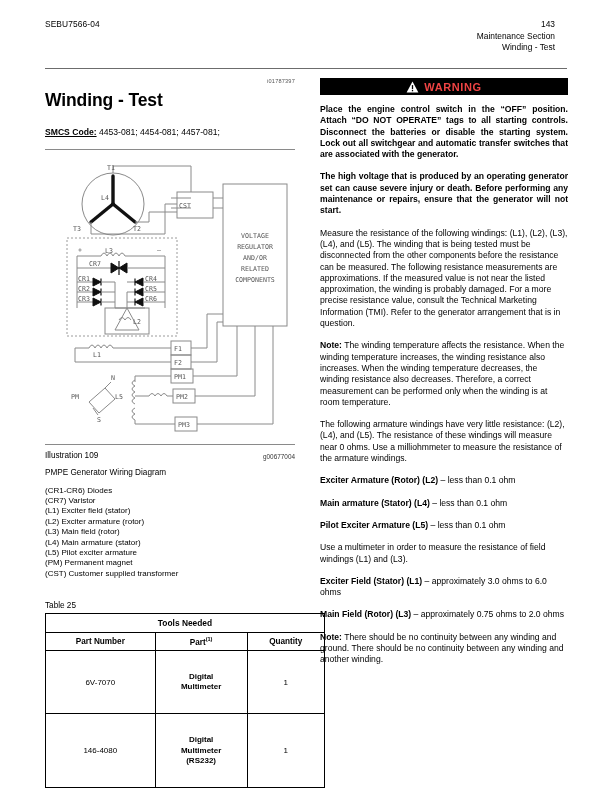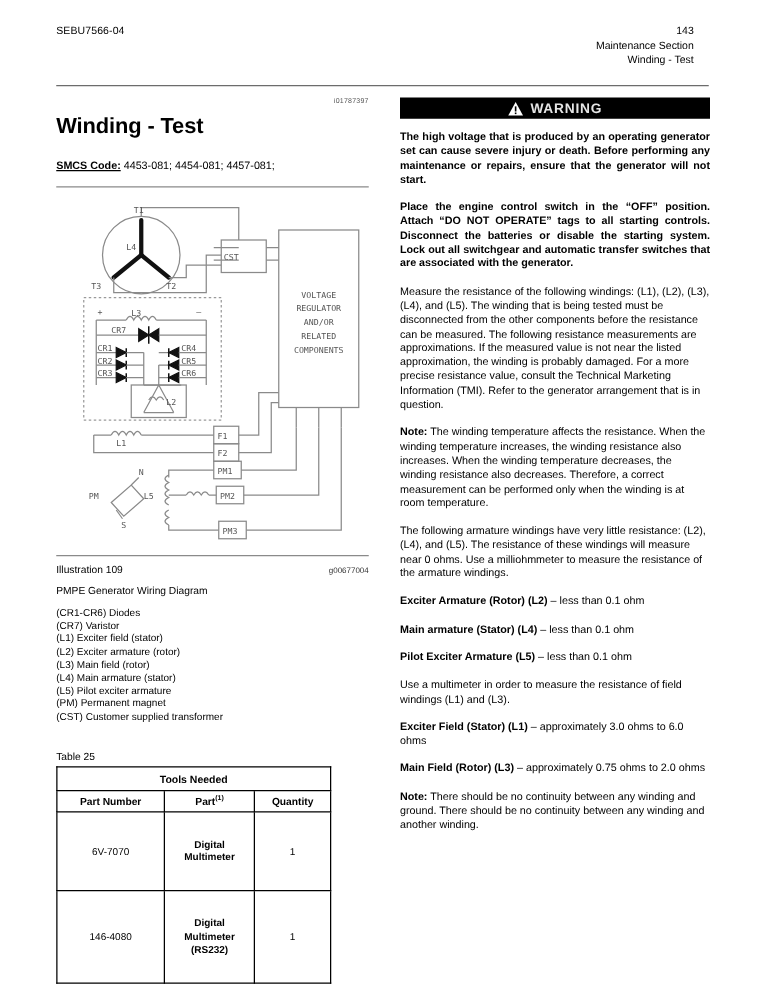--- a/index.html
+++ b/index.html
@@ -114,21 +114,21 @@
     font-size: 8.0px;
     line-height: 10.4px;
   }
 
   .table-label {
     font-size: 8.2px;
     margin: 22px 0 3px 0;
   }
   table.tools {
     border-collapse: collapse;
-    width: 220px;
+    width: 280px;
     font-size: 8.0px;
     border: 1px solid #000;
   }
   table.tools th, table.tools td {
     border: 1px solid #000;
     text-align: center;
     padding: 14px 2px;
     font-weight: normal;
   }
   table.tools tr.hdr-span th {
@@ -150,21 +150,21 @@
     margin: 6px 0 0 0;
     padding-left: 12px;
     text-indent: -12px;
     width: 236px;
   }
   .footnote sup { font-size: 5.8px; }
 
   
   .warn-bar {
     background: #000;
-    color: #e5e5e5;
+    color: #ef4444;
     height: 17px;
     display: flex;
     align-items: center;
     justify-content: center;
     gap: 5px;
     margin-bottom: 9px;
   }
   .warn-bar .wtext {
     font-size: 11px;
     font-weight: bold;
@@ -441,22 +441,22 @@
 
     <div class="warn-bar">
       <svg class="warn-tri" width="13" height="12" viewBox="0 0 13 12">
         <polygon points="6.5,0.6 12.4,11.4 0.6,11.4" fill="#ffffff"></polygon>
         <rect x="5.85" y="4.1" width="1.3" height="4.1" fill="#000000"></rect>
         <rect x="5.85" y="9.0" width="1.3" height="1.3" fill="#000000"></rect>
       </svg>
       <span class="wtext">WARNING</span>
     </div>
 
+    <p class="warn-body">Place the engine control switch in the “OFF” position. Attach “DO NOT OPERATE” tags to all starting controls. Disconnect the batteries or disable the starting system. Lock out all switchgear and automatic transfer switches that are associated with the generator.</p>
     <p class="warn-body">The high voltage that is produced by an operating generator set can cause severe injury or death. Before performing any maintenance or repairs, ensure that the generator will not start.</p>
-    <p class="warn-body">Place the engine control switch in the “OFF” position. Attach “DO NOT OPERATE” tags to all starting controls. Disconnect the batteries or disable the starting system. Lock out all switchgear and automatic transfer switches that are associated with the generator.</p>
 
     <p class="body">Measure the resistance of the following windings: (L1), (L2), (L3), (L4), and (L5). The winding that is being tested must be disconnected from the other components before the resistance can be measured. The following resistance measurements are approximations. If the measured value is not near the listed approximation, the winding is probably damaged. For a more precise resistance value, consult the Technical Marketing Information (TMI). Refer to the generator arrangement that is in question.</p>
 
     <p class="body"><b>Note:</b><span> The winding temperature affects the resistance. When the winding temperature increases, the winding resistance also increases. When the winding temperature decreases, the winding resistance also decreases. Therefore, a correct measurement can be performed only when the winding is at room temperature.</span></p>
 
     <p class="body">The following armature windings have very little resistance: (L2), (L4), and (L5). The resistance of these windings will measure near 0 ohms. Use a milliohmmeter to measure the resistance of the armature windings.</p>
 
     <p class="spec"><span class="nm">Exciter Armature (Rotor) (L2)</span><span> – less than 0.1 ohm</span></p>
     <p class="spec"><span class="nm">Main armature (Stator) (L4)</span><span> – less than 0.1 ohm</span></p>
     <p class="spec"><span class="nm">Pilot Exciter Armature (L5)</span><span> – less than 0.1 ohm</span></p>

